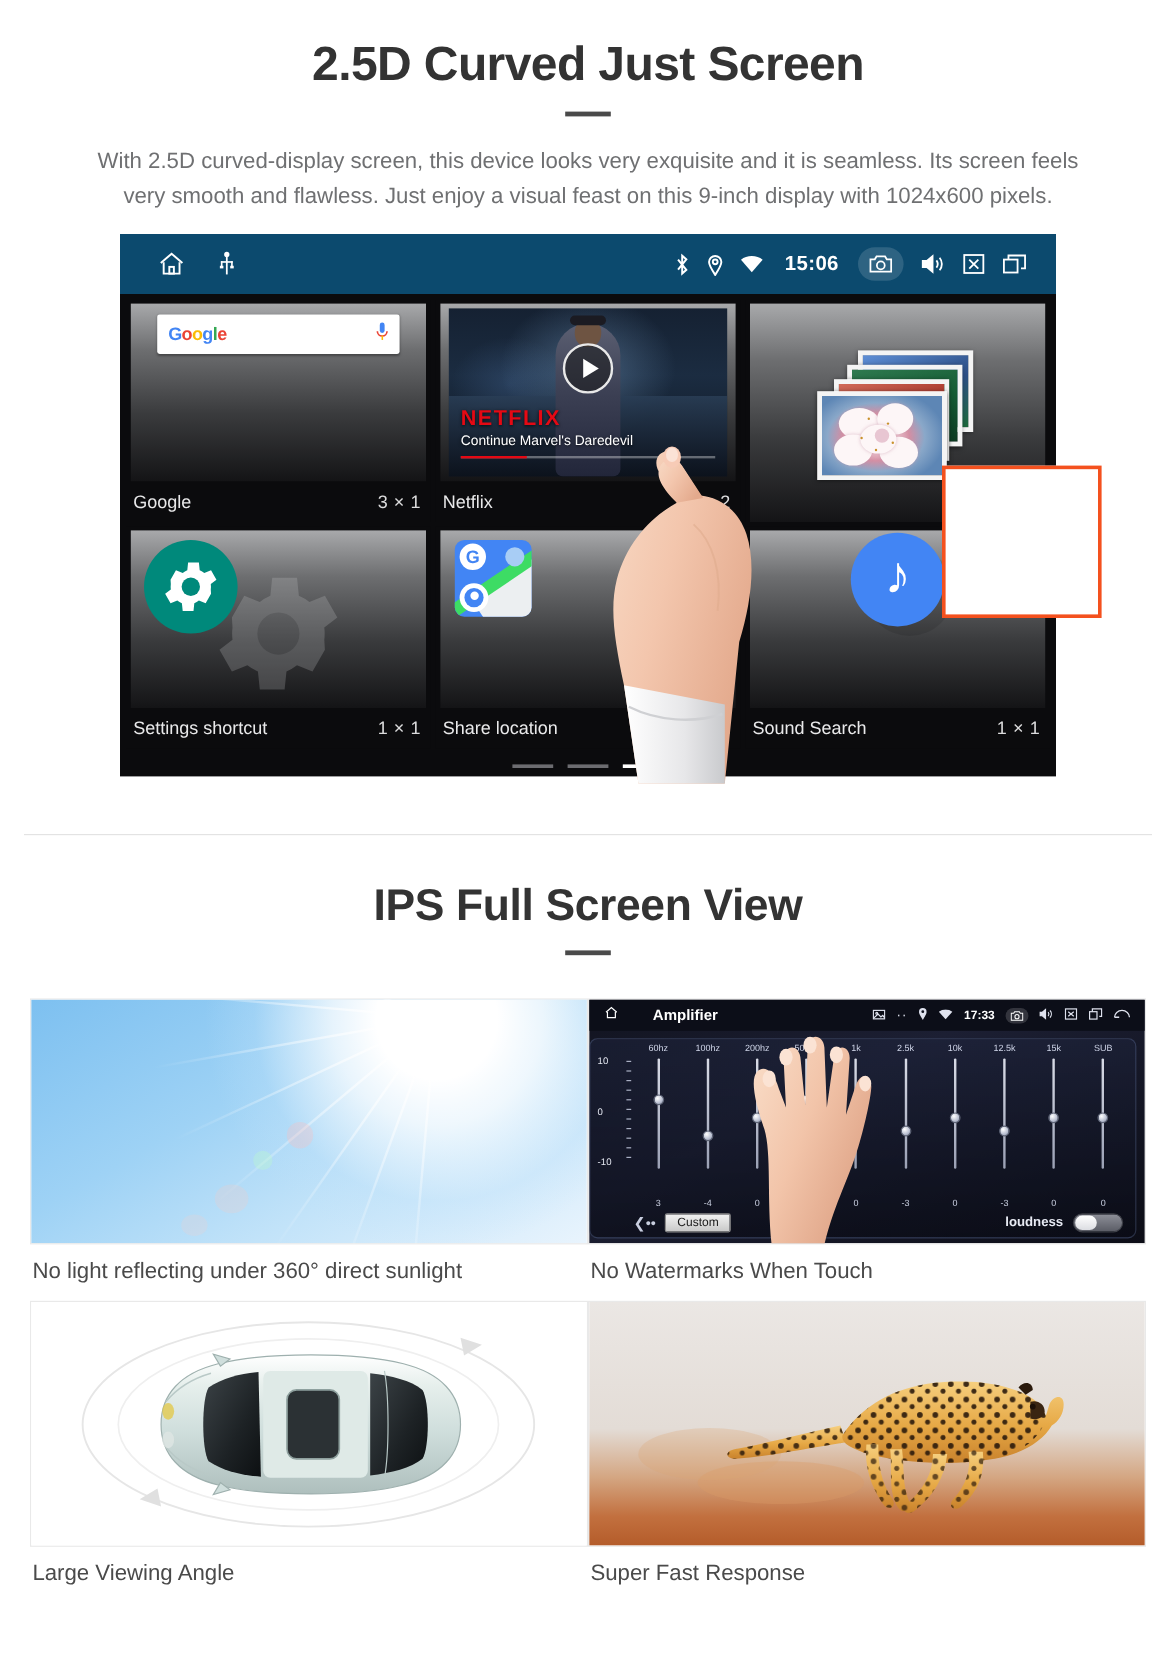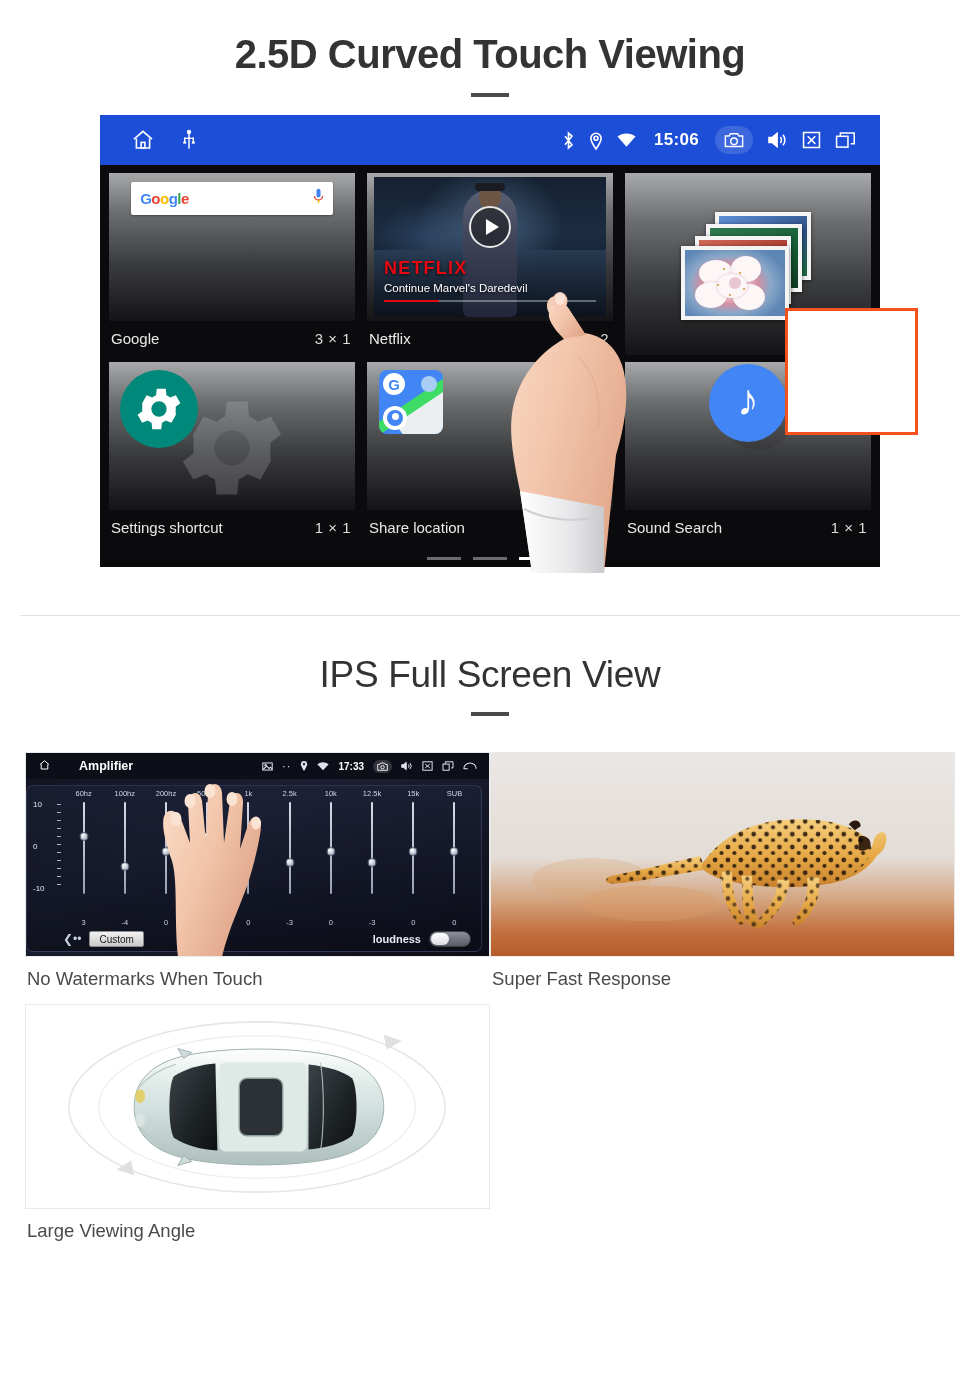--- a/index.html
+++ b/index.html
@@ -47,21 +47,21 @@
     position: absolute;
     left: 100px; top: 0;
     width: 780px; height: 452px;
     background: #0b0b0d;
     overflow: hidden;
   }
 
   
   .statusbar {
     height: 50px;
-    background: #1d4ed8;
+    background: #0c4a6e;
     display: flex;
     align-items: center;
     padding: 0 16px;
     position: relative;
   }
   .sb-left { display: flex; align-items: center; gap: 26px; padding-left: 14px; }
   .sb-right {
     margin-left: auto;
     display: flex; align-items: center; gap: 14px;
     padding-right: 8px;
@@ -261,21 +261,21 @@
   .badge-rule { width: 28px; height: 3.5px; background: #ffffff; margin: 12px 0 6px 0; }
   .badge-num { font-size: 54px; font-weight: bold; line-height: 1; letter-spacing: -1px; }
 
   
   .divider { width: 940px; height: 1px; background: #e3e3e3; margin: 0 auto; }
 
   
   .section-two { padding-top: 38px; }
   .sub-title {
     text-align: center;
-    font-size: 37px; font-weight: normal; color: #333333;
+    font-size: 37px; font-weight: bold; color: #333333;
     letter-spacing: -0.3px;
   }
 
   .tiles {
     width: 930px; margin: 36px auto 0 auto;
     display: grid;
     grid-template-columns: 465px 465px;
     grid-template-rows: auto auto;
     row-gap: 14px;
   }
@@ -389,22 +389,23 @@
   }
 
   
   .car-bg { position: absolute; inset: 0; background: #ffffff; }
 </style>
 </head>
 <body>
 
 <div class="section-one">
 
-  <h1 class="main-title">2.5D Curved Touch Viewing</h1>
+  <h1 class="main-title">2.5D Curved Just Screen</h1>
   <div class="title-rule"></div>
+  <p class="lede">With 2.5D curved-display screen, this device looks very exquisite and it is seamless. Its screen feels very smooth and flawless. Just enjoy a visual feast on this 9-inch display with 1024x600 pixels.</p>
 
   <div class="device-wrap">
 
     <div class="device">
 
       <div class="statusbar">
         <div class="sb-left">
           <span class="sb-icon">
             <svg width="26" height="24" viewBox="0 0 24 24" fill="none" stroke="#fff" stroke-width="1.6">
               <path d="M3 11.2 12 3.4l9 7.8"></path>
@@ -621,20 +622,38 @@
 
   <div class="divider"></div>
 </div>
 
 <div class="section-two">
   <h2 class="sub-title">IPS Full Screen View</h2>
   <div class="title-rule"></div>
 
   <div class="tiles">
 
+    <div class="tile">
+      <div class="tile-media">
+        <div class="sky"></div>
+        <div class="ray" style="transform:rotate(95deg)"></div>
+        <div class="ray" style="transform:rotate(110deg)"></div>
+        <div class="ray" style="transform:rotate(125deg)"></div>
+        <div class="ray" style="transform:rotate(140deg)"></div>
+        <div class="ray" style="transform:rotate(155deg)"></div>
+        <div class="ray" style="transform:rotate(170deg)"></div>
+        <div class="ray" style="transform:rotate(185deg)"></div>
+        <div class="ray" style="transform:rotate(200deg)"></div>
+        <div class="flare" style="left:46%;top:50%;width:22px;height:22px;background:rgba(255,190,190,.30)"></div>
+        <div class="flare" style="left:40%;top:62%;width:16px;height:16px;background:rgba(190,255,200,.30)"></div>
+        <div class="flare" style="left:33%;top:76%;width:28px;height:24px;background:rgba(255,200,190,.22)"></div>
+        <div class="flare" style="left:27%;top:88%;width:22px;height:18px;background:rgba(255,205,195,.20)"></div>
+      </div>
+      <div class="tile-caption">No light reflecting under 360° direct sunlight</div>
+    </div>
 
     <div class="tile">
       <div class="tile-media">
         <div class="amp">
 
           <div class="amp-top">
             <span>
               <svg width="13" height="12" viewBox="0 0 24 24" fill="none" stroke="#fff" stroke-width="2">
                 <path d="M3 11.2 12 3.4l9 7.8"></path>
                   <path d="M5.4 10.6V20h13.2v-9.4"></path>
@@ -812,63 +831,20 @@
             <ellipse cx="88" cy="30" rx="5.5" ry="7" fill="#fbe3d4"></ellipse>
             <ellipse cx="112" cy="54" rx="5" ry="6.5" fill="#fbe3d4"></ellipse>
           </svg>
         </div>
       </div>
       <div class="tile-caption">No Watermarks When Touch</div>
     </div>
 
     <div class="tile">
       <div class="tile-media">
-        <div class="cheetah-bg"></div>
-        <svg viewBox="0 0 465 205" style="position:absolute;inset:0;width:100%;height:100%">
-          <defs>
-            <linearGradient id="fur" x1="0" y1="0" x2="0" y2="1">
-              <stop offset="0%" stop-color="#f6cf7e"></stop>
-              <stop offset="55%" stop-color="#e6a845"></stop>
-              <stop offset="100%" stop-color="#c9822c"></stop>
-            </linearGradient>
-            <pattern id="spots" width="13" height="13" patternUnits="userSpaceOnUse">
-              <circle cx="4" cy="4" r="2.4" fill="#2b1a0c"></circle>
-              <circle cx="10.5" cy="10" r="2.1" fill="#2b1a0c"></circle>
-            </pattern>
-          </defs>
-
-          <ellipse cx="160" cy="152" rx="70" ry="18" fill="#d99a66" opacity=".38"></ellipse>
-          <ellipse cx="100" cy="128" rx="60" ry="22" fill="#dca472" opacity=".28"></ellipse>
-
-          <path d="M215 118 C176 124 150 130 122 132 C114 132 112 126 121 124 C152 118 182 110 210 104 Z" fill="url(#fur)"></path>
-          <path d="M215 118 C176 124 150 130 122 132 C114 132 112 126 121 124 C152 118 182 110 210 104 Z" fill="url(#spots)" opacity=".85"></path>
-
-          <path d="M212 112 C228 88 254 72 290 68 C318 65 344 68 362 76 C374 81 380 88 383 96 L386 86 C390 78 398 78 398 86 C398 94 394 100 388 104 C380 118 362 128 340 132 C306 138 262 136 234 128 C218 123 210 118 212 112 Z" fill="url(#fur)"></path>
-          <path d="M212 112 C228 88 254 72 290 68 C318 65 344 68 362 76 C374 81 380 88 383 96 C382 106 374 118 358 126 C326 140 262 136 234 128 C218 123 210 118 212 112 Z" fill="url(#spots)" opacity=".9"></path>
-
-          <path d="M370 84 C376 82 382 86 382 92 C382 97 376 100 370 98 Z" fill="#3a2512"></path>
-          <path d="M360 72 C364 66 372 67 372 74 L366 78 Z" fill="#2b1a0c"></path>
-          <circle cx="372" cy="88" r="2.4" fill="#1c1008"></circle>
-
-          <path d="M330 126 C332 144 326 160 312 172 C306 177 300 172 305 166 C316 154 320 142 318 126 Z" fill="url(#fur)"></path>
-          <path d="M330 126 C332 144 326 160 312 172 C306 177 300 172 305 166 C316 154 320 142 318 126 Z" fill="url(#spots)" opacity=".7"></path>
-          <path d="M300 128 C298 148 288 164 272 176 C266 180 260 175 266 170 C280 158 288 144 288 128 Z" fill="url(#fur)"></path>
-          <path d="M300 128 C298 148 288 164 272 176 C266 180 260 175 266 170 C280 158 288 144 288 128 Z" fill="url(#spots)" opacity=".7"></path>
-
-          <path d="M252 124 C254 142 250 158 258 172 C262 179 270 176 268 168 C262 154 264 140 262 124 Z" fill="url(#fur)"></path>
-          <path d="M252 124 C254 142 250 158 258 172 C262 179 270 176 268 168 C262 154 264 140 262 124 Z" fill="url(#spots)" opacity=".7"></path>
-          <path d="M232 120 C230 138 236 156 246 170 C250 176 258 173 254 166 C244 152 242 136 242 120 Z" fill="url(#fur)"></path>
-          <path d="M232 120 C230 138 236 156 246 170 C250 176 258 173 254 166 C244 152 242 136 242 120 Z" fill="url(#spots)" opacity=".7"></path>
-        </svg>
-      </div>
-      <div class="tile-caption">Super Fast Response</div>
-    </div>
-
-    <div class="tile">
-      <div class="tile-media">
         <div class="car-bg"></div>
         <svg viewBox="0 0 465 205" style="position:absolute;inset:0;width:100%;height:100%">
           <defs>
             <linearGradient id="body" x1="0" y1="0" x2="0" y2="1">
               <stop offset="0%" stop-color="#ffffff"></stop>
               <stop offset="22%" stop-color="#e6efec"></stop>
               <stop offset="55%" stop-color="#cfdedc"></stop>
               <stop offset="100%" stop-color="#aebfbd"></stop>
             </linearGradient>
             <linearGradient id="glass" x1="0" y1="0" x2="1" y2="1">
@@ -901,14 +877,57 @@
           <path d="M158 152 l-6 10 14 -4 z" fill="#cfdedc" stroke="#9eb0ae" stroke-width="1"></path>
 
           <ellipse cx="114" cy="92" rx="5" ry="7" fill="#e2c94d" opacity=".8"></ellipse>
           <ellipse cx="114" cy="116" rx="5" ry="7" fill="#dfe6e4" opacity=".8"></ellipse>
 
           <path d="M296 58 C300 80 300 126 296 148" fill="none" stroke="#b9c9c7" stroke-width="1"></path>
         </svg>
       </div>
       <div class="tile-caption">Large Viewing Angle</div>
     </div>
+
+    <div class="tile">
+      <div class="tile-media">
+        <div class="cheetah-bg"></div>
+        <svg viewBox="0 0 465 205" style="position:absolute;inset:0;width:100%;height:100%">
+          <defs>
+            <linearGradient id="fur" x1="0" y1="0" x2="0" y2="1">
+              <stop offset="0%" stop-color="#f6cf7e"></stop>
+              <stop offset="55%" stop-color="#e6a845"></stop>
+              <stop offset="100%" stop-color="#c9822c"></stop>
+            </linearGradient>
+            <pattern id="spots" width="13" height="13" patternUnits="userSpaceOnUse">
+              <circle cx="4" cy="4" r="2.4" fill="#2b1a0c"></circle>
+              <circle cx="10.5" cy="10" r="2.1" fill="#2b1a0c"></circle>
+            </pattern>
+          </defs>
+
+          <ellipse cx="160" cy="152" rx="70" ry="18" fill="#d99a66" opacity=".38"></ellipse>
+          <ellipse cx="100" cy="128" rx="60" ry="22" fill="#dca472" opacity=".28"></ellipse>
+
+          <path d="M215 118 C176 124 150 130 122 132 C114 132 112 126 121 124 C152 118 182 110 210 104 Z" fill="url(#fur)"></path>
+          <path d="M215 118 C176 124 150 130 122 132 C114 132 112 126 121 124 C152 118 182 110 210 104 Z" fill="url(#spots)" opacity=".85"></path>
+
+          <path d="M212 112 C228 88 254 72 290 68 C318 65 344 68 362 76 C374 81 380 88 383 96 L386 86 C390 78 398 78 398 86 C398 94 394 100 388 104 C380 118 362 128 340 132 C306 138 262 136 234 128 C218 123 210 118 212 112 Z" fill="url(#fur)"></path>
+          <path d="M212 112 C228 88 254 72 290 68 C318 65 344 68 362 76 C374 81 380 88 383 96 C382 106 374 118 358 126 C326 140 262 136 234 128 C218 123 210 118 212 112 Z" fill="url(#spots)" opacity=".9"></path>
+
+          <path d="M370 84 C376 82 382 86 382 92 C382 97 376 100 370 98 Z" fill="#3a2512"></path>
+          <path d="M360 72 C364 66 372 67 372 74 L366 78 Z" fill="#2b1a0c"></path>
+          <circle cx="372" cy="88" r="2.4" fill="#1c1008"></circle>
+
+          <path d="M330 126 C332 144 326 160 312 172 C306 177 300 172 305 166 C316 154 320 142 318 126 Z" fill="url(#fur)"></path>
+          <path d="M330 126 C332 144 326 160 312 172 C306 177 300 172 305 166 C316 154 320 142 318 126 Z" fill="url(#spots)" opacity=".7"></path>
+          <path d="M300 128 C298 148 288 164 272 176 C266 180 260 175 266 170 C280 158 288 144 288 128 Z" fill="url(#fur)"></path>
+          <path d="M300 128 C298 148 288 164 272 176 C266 180 260 175 266 170 C280 158 288 144 288 128 Z" fill="url(#spots)" opacity=".7"></path>
+
+          <path d="M252 124 C254 142 250 158 258 172 C262 179 270 176 268 168 C262 154 264 140 262 124 Z" fill="url(#fur)"></path>
+          <path d="M252 124 C254 142 250 158 258 172 C262 179 270 176 268 168 C262 154 264 140 262 124 Z" fill="url(#spots)" opacity=".7"></path>
+          <path d="M232 120 C230 138 236 156 246 170 C250 176 258 173 254 166 C244 152 242 136 242 120 Z" fill="url(#fur)"></path>
+          <path d="M232 120 C230 138 236 156 246 170 C250 176 258 173 254 166 C244 152 242 136 242 120 Z" fill="url(#spots)" opacity=".7"></path>
+        </svg>
+      </div>
+      <div class="tile-caption">Super Fast Response</div>
+    </div>
   </div>
 </div>
 
 </body></html>

